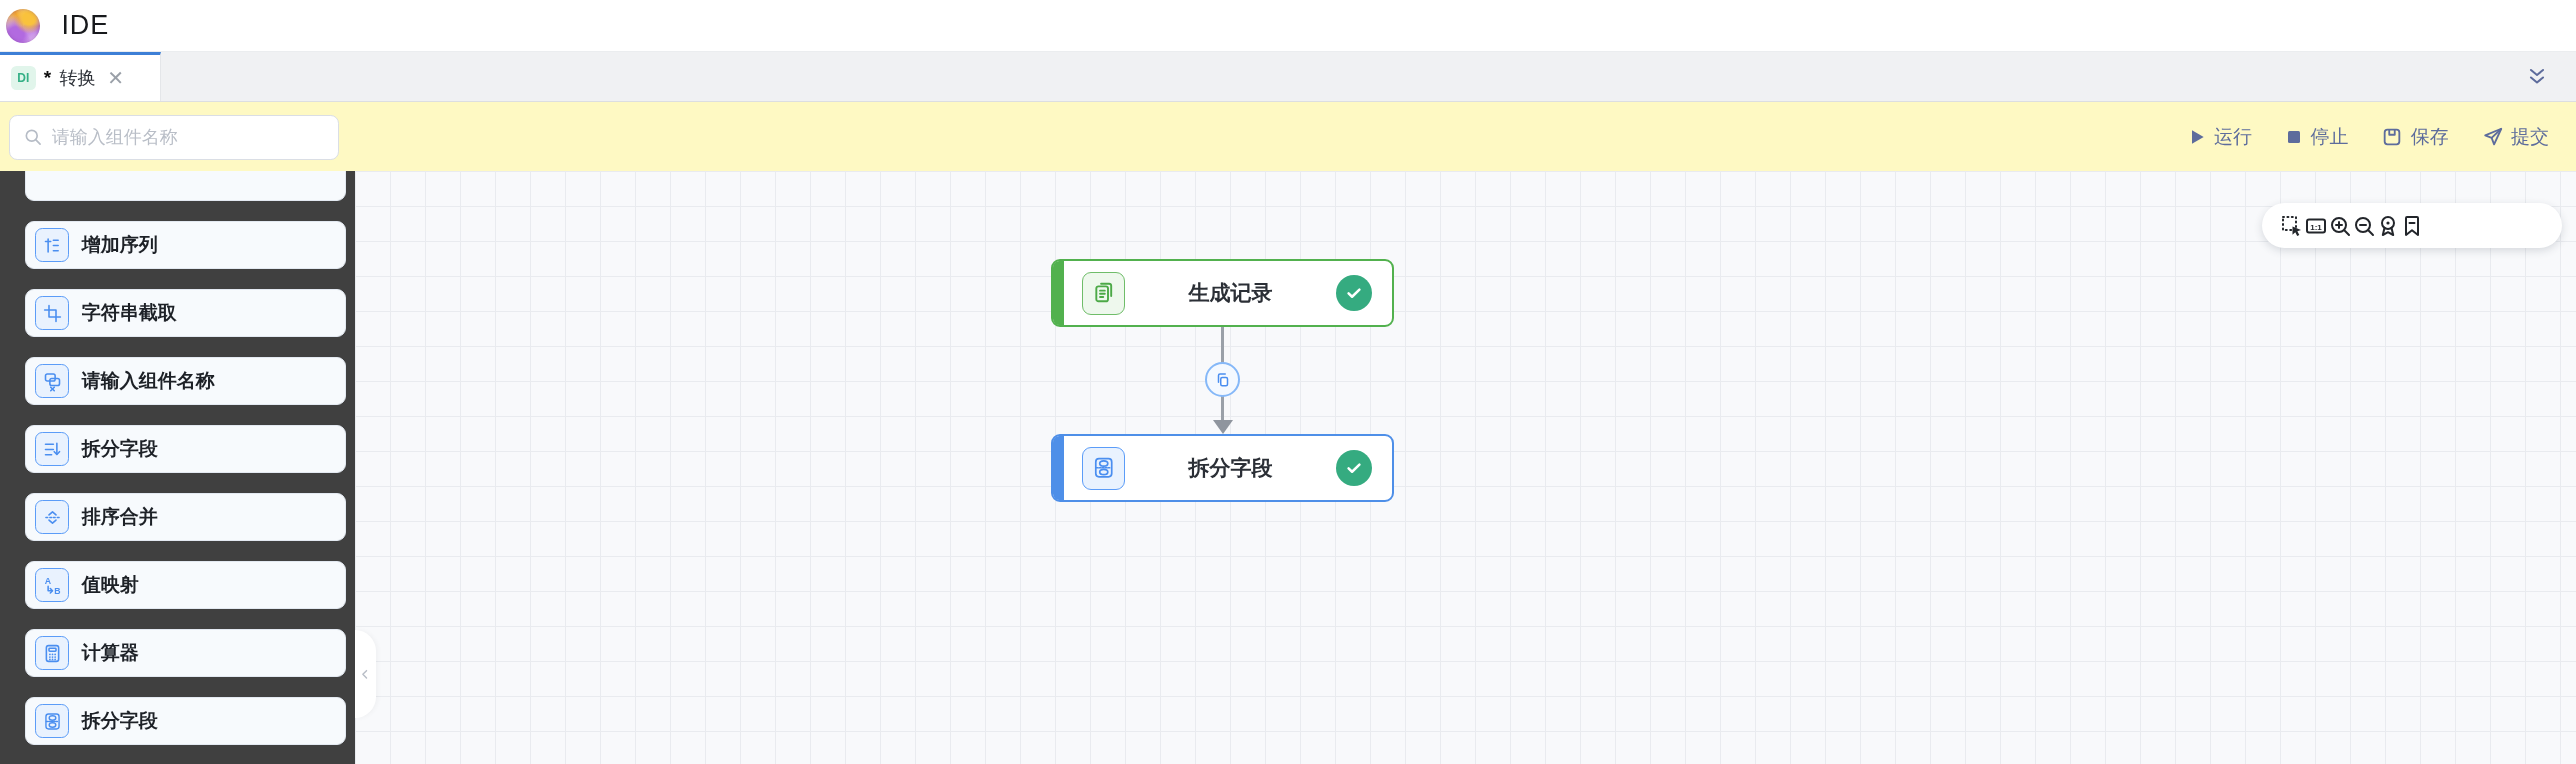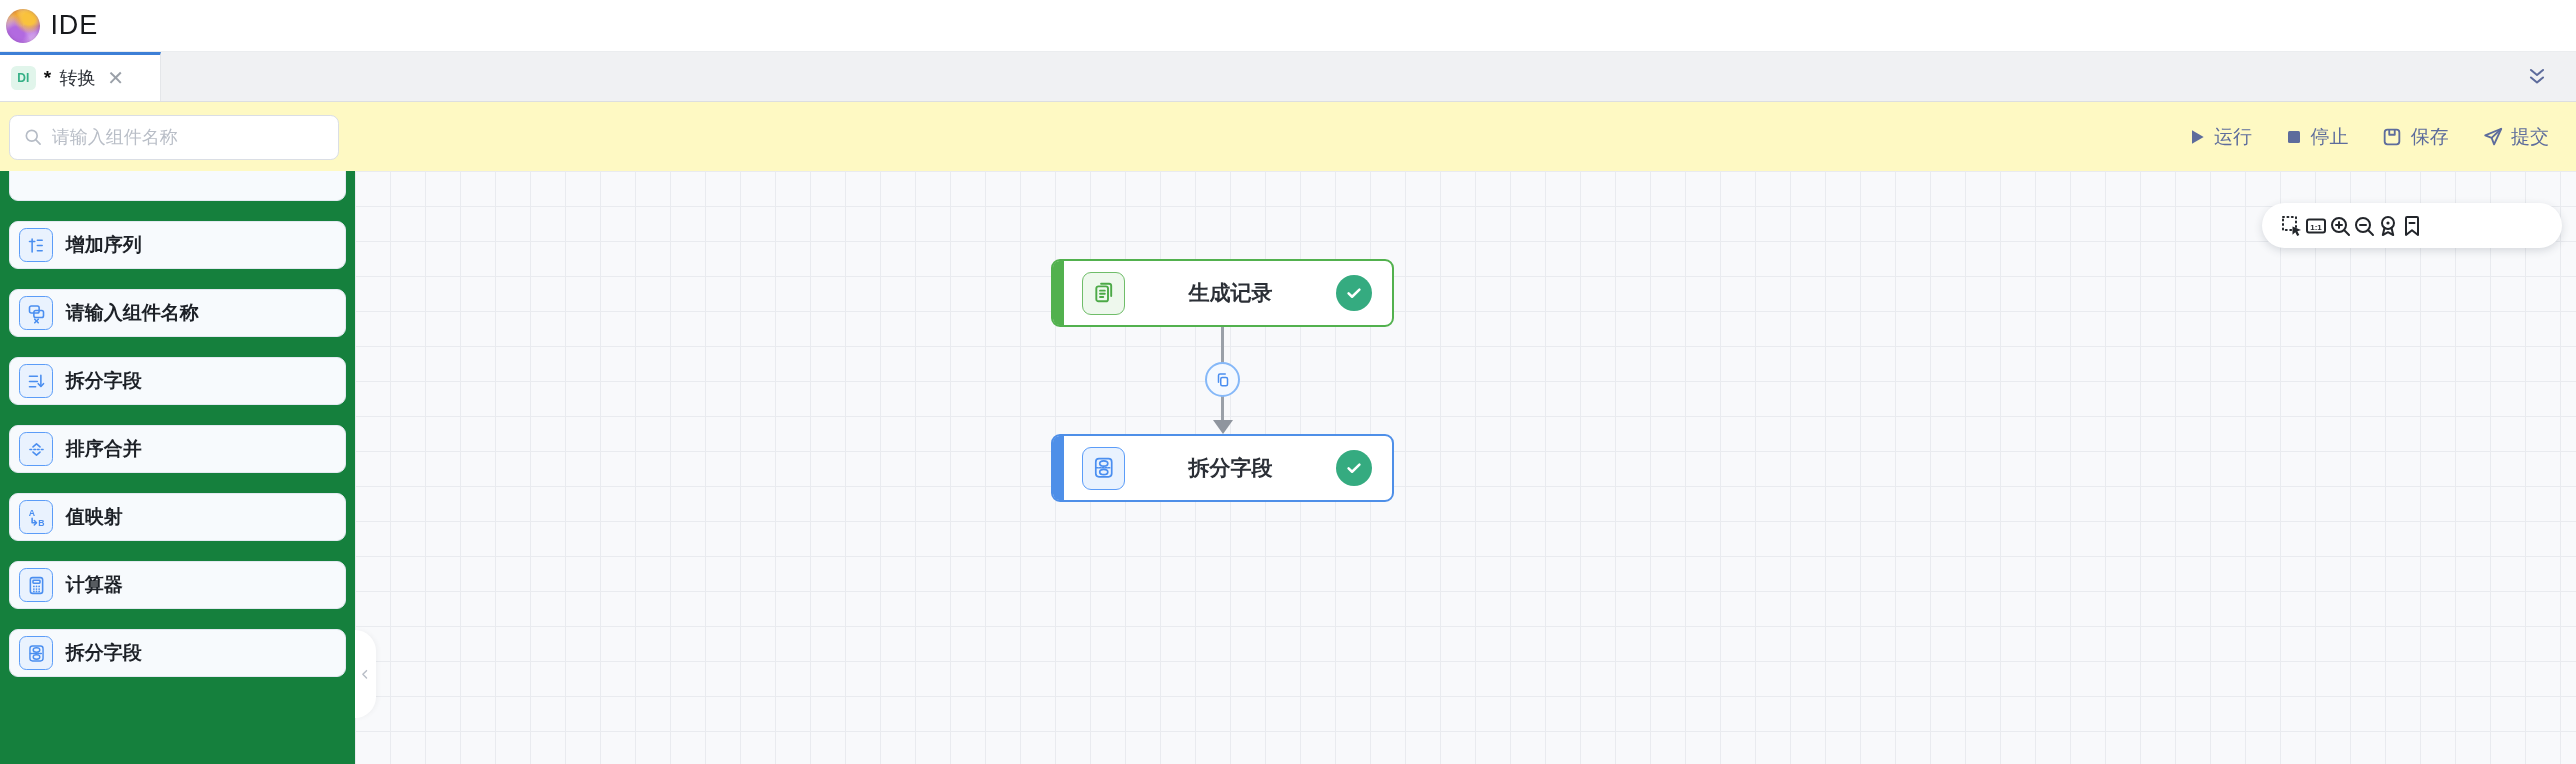--- a/index.html
+++ b/index.html
@@ -9,21 +9,21 @@
 
   
   .header { position:absolute; left:0; top:0; width:2576px; height:52px;
     background:#fff; border-bottom:0.9px solid #ebedef; display:flex; align-items:center; }
   .logo { width:34px; height:34px; border-radius:50%; margin-left:6.4px;
     background:
       radial-gradient(circle at 68% 28%, #f9c23c 0 18%, rgba(249,194,60,0) 45%),
       radial-gradient(circle at 30% 75%, #b26ae0 0 22%, rgba(178,106,224,0) 55%),
       conic-gradient(from 210deg, #c77dee, #f6e7c1, #f0a02f, #fde8b0, #a95fd8, #e9c7f5, #c77dee);
     box-shadow: inset 0 0 3.6px rgba(120,60,140,.45); }
-  .app-title { margin-left:10px; font-size:27px; color:#17191c; letter-spacing:0.9px; }
+  .app-title { margin-left:21px; font-size:27px; color:#17191c; letter-spacing:0.9px; }
 
   
   .tabbar { position:absolute; left:0; top:52px; width:2576px; height:50px;
     background:#f0f1f3; border-bottom:0.9px solid #dcdee1; display:flex; }
   .tab { width:161px; height:100%; background:#fff; border-top:3.6px solid #3d7fd6;
     border-right:0.9px solid #e4e6e9; display:flex; align-items:center; padding:9px 11px; gap:8.2px; cursor:pointer; }
   .di-badge { width:24.6px; height:24.6px; border-radius:5.5px; background:#e1f5eb; color:#35b086;
     font-size:12px; font-weight:bold; display:flex; align-items:center; justify-content:center; }
   .tab-star { font-size:19px; font-weight:bold; color:#111; }
   .tab-label { font-size:18px; color:#2b2f36; }
@@ -35,21 +35,21 @@
   .search-box { position:absolute; left:9px; top:12.7px; width:330px; height:45px;
     border:0.9px solid #dadee5; border-radius:8.2px; background:#fff;
     display:flex; align-items:center; padding:0 12.7px; gap:9px; }
   .search-box input { border:none; outline:none; flex:1; font-size:18px; color:#333;
     font-family:inherit; background:transparent; }
   .search-box input::placeholder { color:#b9bec7; }
   .actions { position:absolute; right:27px; top:0; height:69px; display:flex; align-items:center; gap:33px; }
   .action-btn { display:flex; align-items:center; gap:7.3px; color:#5d6c9c; font-size:19px; cursor:pointer; }
 
   
-  .sidebar { position:absolute; left:0; top:171px; width:355px; height:593px; background:#15803d; overflow:hidden; }
+  .sidebar { position:absolute; left:0; top:171px; width:355px; height:593px; background:#404040; overflow:hidden;padding-left:16px; }
   .comp-card { margin:0 9px 20px 9px; height:48px; border:0.9px solid #e3e9f1; border-radius:9px;
     background:#f7fafd; display:flex; align-items:center; padding:0 9px; gap:12.7px; cursor:grab; }
   .comp-card.partial { margin-top:-18px; }
   .comp-icon { width:34px; height:34px; border-radius:7.3px; background:#e9f2fe;
     border:1.4px solid #5b9cf8; color:#4a8ef0; display:flex; align-items:center; justify-content:center; flex:none; }
   .comp-label { font-size:19px; font-weight:600; color:#1d2127; }
 
   
   .canvas { position:absolute; left:355px; top:171px; width:2221px; height:593px;
     background-color:#f8f9fb;
@@ -172,20 +172,29 @@
           <path d="M7 4.5v15"></path>
             <path d="M4 7.5h6"></path>
             <path d="M13 6h5.5"></path>
             <path d="M13 12h5.5"></path>
             <path d="M13 18h5.5"></path>
         </svg>
       </span>
       <span class="comp-label">增加序列</span>
     </div>
 
+    <div class="comp-card">
+      <span class="comp-icon">
+        <svg width="21" height="21" viewBox="0 0 24 24" fill="none" stroke="currentColor" stroke-width="1.8" stroke-linecap="round" stroke-linejoin="round">
+          <path d="M8 3v13h13"></path>
+            <path d="M3 8h13v13"></path>
+        </svg>
+      </span>
+      <span class="comp-label">字符串截取</span>
+    </div>
 
     <div class="comp-card">
       <span class="comp-icon">
         <svg width="21" height="21" viewBox="0 0 24 24" fill="none" stroke="currentColor" stroke-width="1.8" stroke-linecap="round" stroke-linejoin="round">
           <rect x="4" y="3.5" width="11" height="8" rx="2"></rect>
             <rect x="9" y="8.5" width="11" height="8" rx="2"></rect>
           <path d="M10 18.5l4 4"></path>
             <path d="M14 18.5l-4 4"></path>
         </svg>
       </span>

